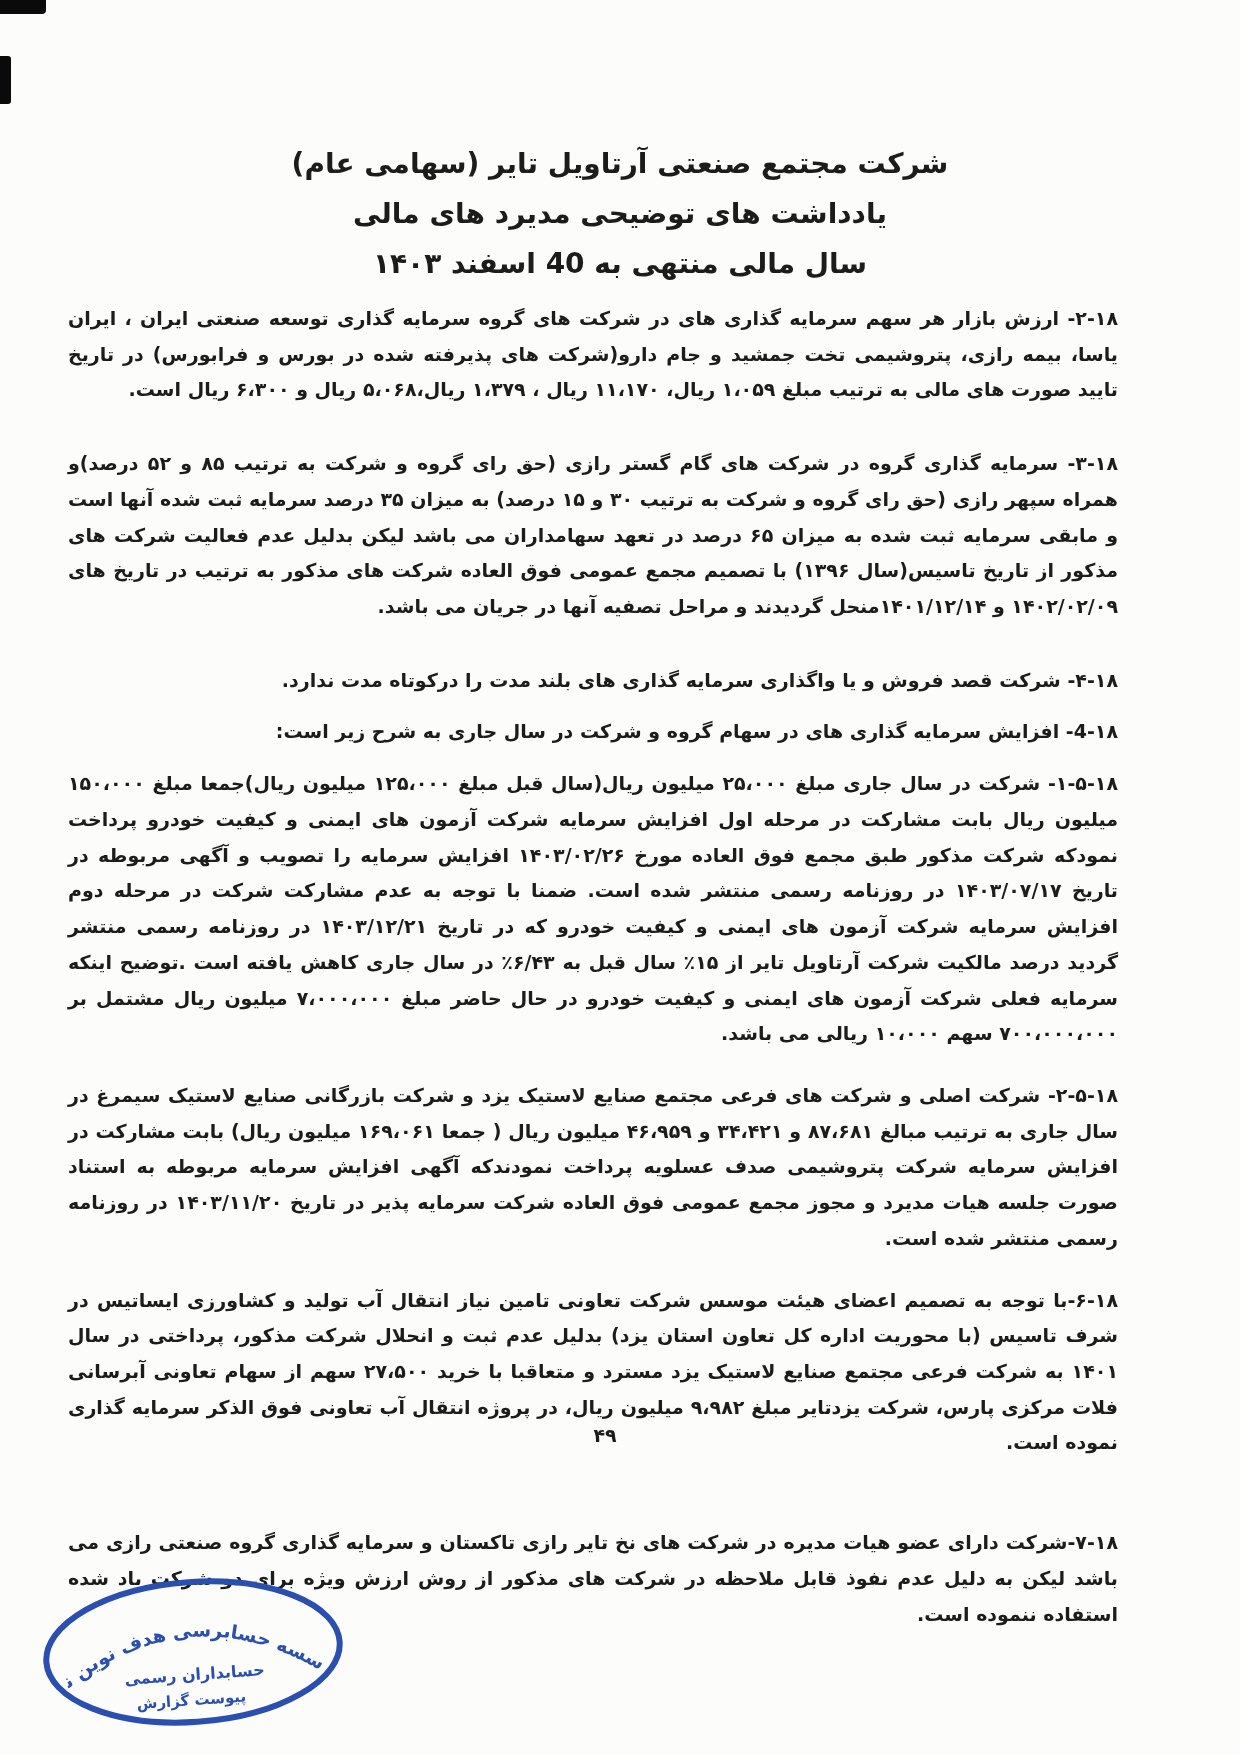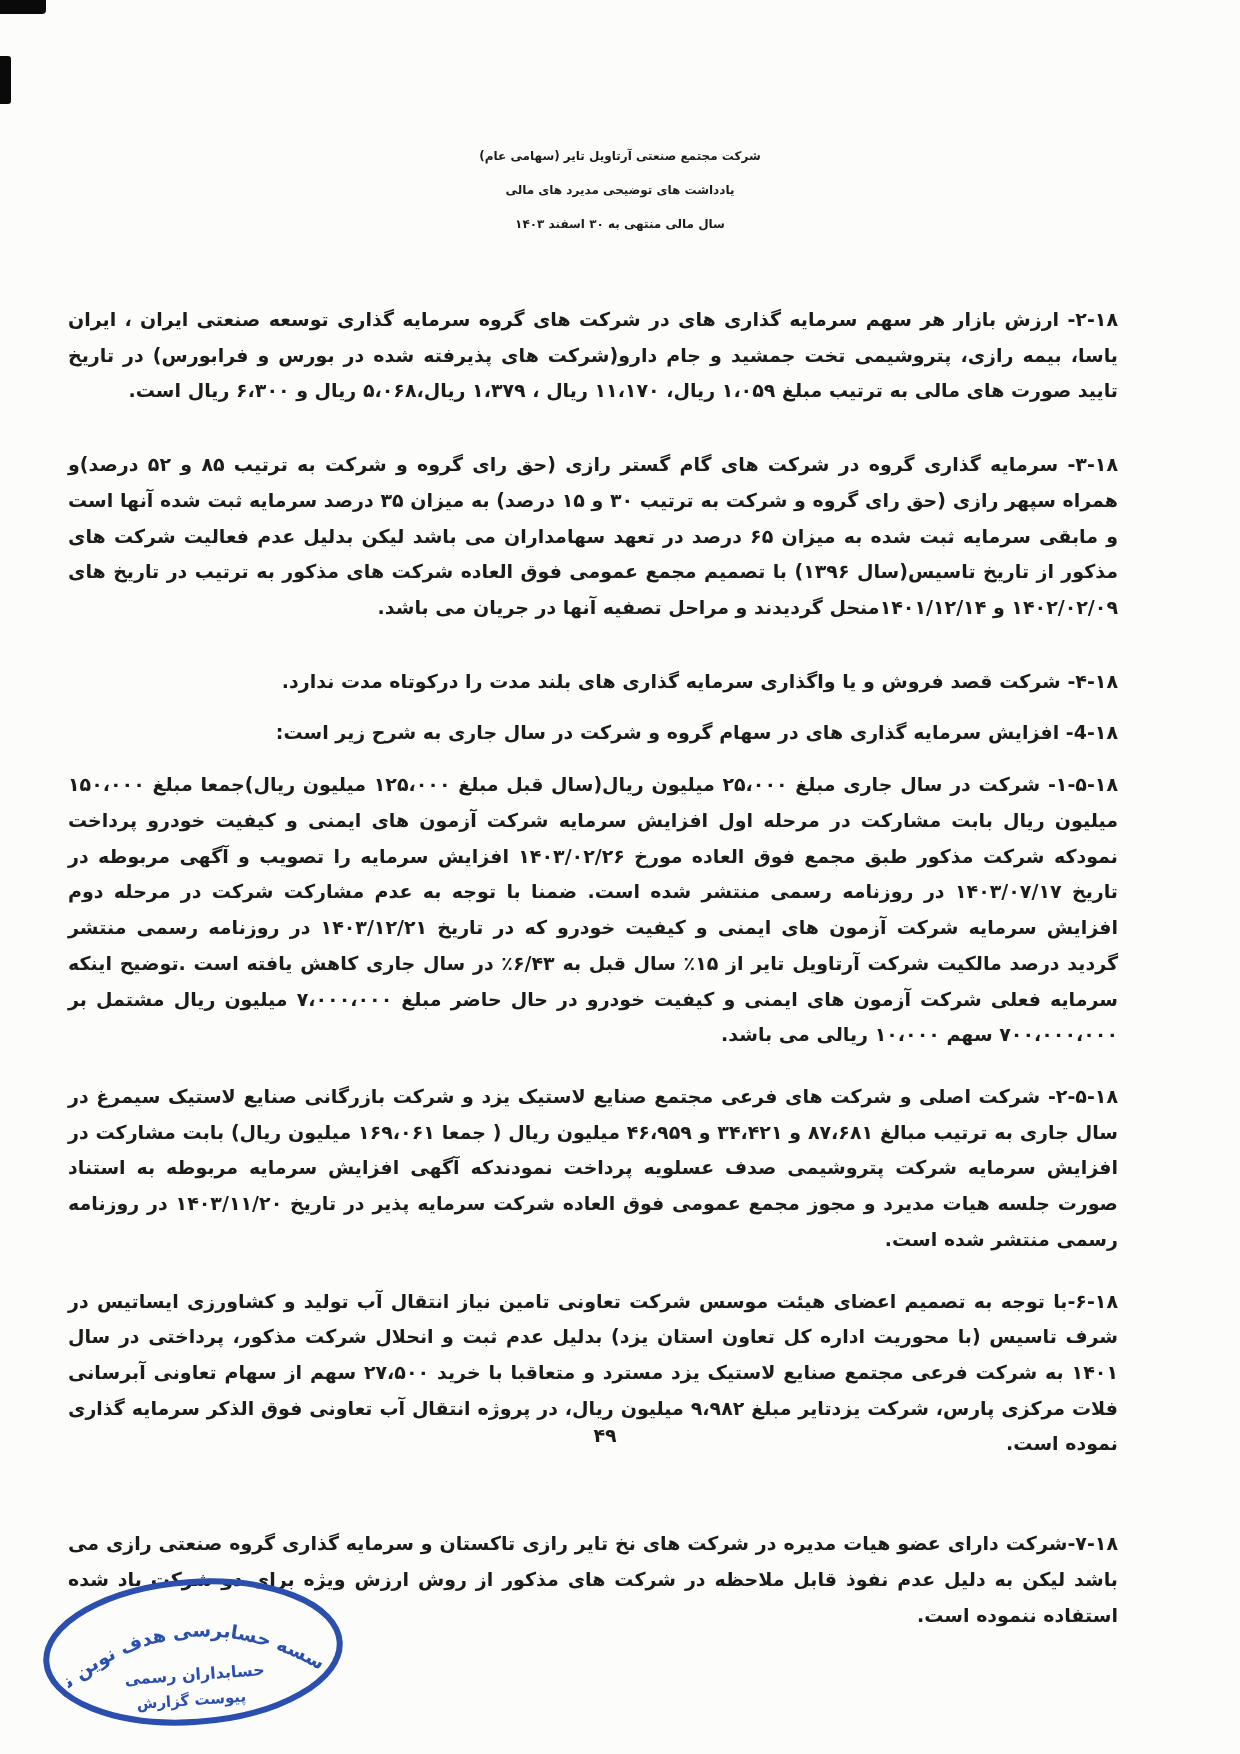--- a/index.html
+++ b/index.html
@@ -22,29 +22,29 @@
   }
   
   .artifact { position: absolute; background: #0a0a0a; }
   .artifact-top-left { top: 0; left: 0; width: 46px; height: 14px; border-radius: 0 0 4px 0; }
   .artifact-left-edge { top: 56px; left: 0; width: 11px; height: 48px; border-radius: 0 3px 3px 0; }
 
   .doc-header {
     padding-top: 150px;
     text-align: center;
     font-weight: 700;
-    font-size: 12px;
+    font-size: 28px;
   }
   .doc-header .h-line {
     line-height: 1.0;
     margin-bottom: 22px;
   }
 
   .doc-body {
-    margin-top: 72px;
+    margin-top: 23px;
     padding: 0 122px 0 68px;
     font-size: 19px;
     font-weight: 700;
     line-height: 1.88;
   }
   .para {
     margin: 0 0 26px 0;
     text-align: justify;
   }
   .para.mt-lg { margin-top: 38px; }
@@ -81,21 +81,21 @@
 <body>
 
 <div class="page">
 
   <div class="artifact artifact-top-left"></div>
   <div class="artifact artifact-left-edge"></div>
 
   <header class="doc-header">
     <div class="h-line">شرکت مجتمع صنعتی آرتاویل تایر  (سهامی عام)</div>
     <div class="h-line">یادداشت های توضیحی مدیرد های مالی</div>
-    <div class="h-line">سال مالی منتهی به ۳۰ اسفند ۱۴۰۳</div>
+    <div class="h-line">سال مالی منتهی به 40 اسفند ۱۴۰۳</div>
   </header>
 
   <main class="doc-body">
     <p class="para">۲-۱۸- ارزش بازار هر سهم سرمایه گذاری های در شرکت های گروه سرمایه گذاری توسعه صنعتی ایران ، ایران یاسا، بیمه رازی،  پتروشیمی تخت جمشید و جام دارو(شرکت های پذیرفته شده در بورس و فرابورس) در تاریخ تایید صورت های مالی به ترتیب مبلغ  ۱،۰۵۹ ریال، ۱۱،۱۷۰ ریال ، ۱،۳۷۹ ریال،۵،۰۶۸ ریال و ۶،۳۰۰ ریال است.</p>
     <p class="para mt-lg">۳-۱۸- سرمایه گذاری گروه در شرکت های گام گستر رازی (حق رای گروه و شرکت به ترتیب ۸۵ و ۵۲ درصد)و همراه سپهر رازی (حق رای گروه و شرکت  به ترتیب ۳۰ و ۱۵ درصد) به میزان ۳۵ درصد سرمایه ثبت شده آنها است و مابقی سرمایه ثبت شده به میزان ۶۵ درصد در تعهد سهامداران می باشد لیکن بدلیل عدم فعالیت شرکت های مذکور از تاریخ تاسیس(سال ۱۳۹۶) با  تصمیم مجمع عمومی فوق العاده شرکت های مذکور به ترتیب در تاریخ های ۱۴۰۲/۰۲/۰۹ و ۱۴۰۱/۱۲/۱۴منحل گردیدند و مراحل تصفیه آنها در جریان می باشد.</p>
     <p class="para mt-lg mb-sm">۴-۱۸- شرکت قصد فروش و یا واگذاری سرمایه گذاری های بلند مدت را درکوتاه مدت  ندارد.</p>
     <p class="para mb-sm">4-۱۸- افزایش سرمایه گذاری های در سهام گروه و شرکت در سال جاری به شرح زیر است:</p>
     <p class="para">۱-۵-۱۸- شرکت در سال جاری مبلغ ۲۵،۰۰۰ میلیون ریال(سال قبل مبلغ  ۱۲۵،۰۰۰ میلیون ریال)جمعا مبلغ ۱۵۰،۰۰۰ میلیون ریال بابت مشارکت در مرحله اول افزایش سرمایه شرکت آزمون های ایمنی و کیفیت خودرو پرداخت نمودکه شرکت مذکور طبق مجمع فوق العاده مورخ ۱۴۰۳/۰۲/۲۶ افزایش سرمایه را تصویب و آگهی مربوطه در تاریخ ۱۴۰۳/۰۷/۱۷ در روزنامه رسمی منتشر شده است. ضمنا با توجه به عدم مشارکت شرکت در مرحله دوم افزایش سرمایه شرکت آزمون های ایمنی و کیفیت خودرو که در تاریخ  ۱۴۰۳/۱۲/۲۱ در روزنامه رسمی منتشر گردید درصد مالکیت شرکت آرتاویل تایر از ۱۵٪ سال قبل به ۶/۴۳٪ در سال جاری کاهش یافته است .توضیح اینکه سرمایه فعلی شرکت آزمون های ایمنی و کیفیت خودرو در حال حاضر مبلغ ۷،۰۰۰،۰۰۰ میلیون ریال مشتمل بر ۷۰۰،۰۰۰،۰۰۰ سهم ۱۰،۰۰۰  ریالی می باشد.</p>
     <p class="para">۲-۵-۱۸- شرکت اصلی و شرکت های فرعی مجتمع صنایع لاستیک یزد و شرکت بازرگانی صنایع لاستیک سیمرغ در سال جاری به ترتیب مبالغ ۸۷،۶۸۱ و ۳۴،۴۲۱ و ۴۶،۹۵۹ میلیون ریال ( جمعا ۱۶۹،۰۶۱ میلیون ریال) بابت مشارکت در افزایش سرمایه شرکت پتروشیمی صدف عسلویه پرداخت نمودندکه آگهی افزایش سرمایه  مربوطه به استناد صورت جلسه هیات مدیرد و مجوز مجمع عمومی فوق العاده شرکت سرمایه پذیر در تاریخ ۱۴۰۳/۱۱/۲۰ در روزنامه رسمی منتشر شده است.</p>
     <p class="para">۶-۱۸-با توجه به تصمیم اعضای هیئت موسس شرکت تعاونی تامین نیاز انتقال آب تولید و کشاورزی ایساتیس در شرف تاسیس (با محوریت اداره کل تعاون استان یزد) بدلیل عدم ثبت و انحلال شرکت مذکور، پرداختی در سال ۱۴۰۱ به شرکت فرعی مجتمع صنایع لاستیک یزد مسترد و متعاقبا با خرید ۲۷،۵۰۰ سهم از سهام تعاونی آبرسانی فلات مرکزی پارس، شرکت یزدتایر مبلغ ۹،۹۸۲ میلیون ریال، در پروژه انتقال آب تعاونی فوق الذکر سرمایه گذاری نموده است.</p>

